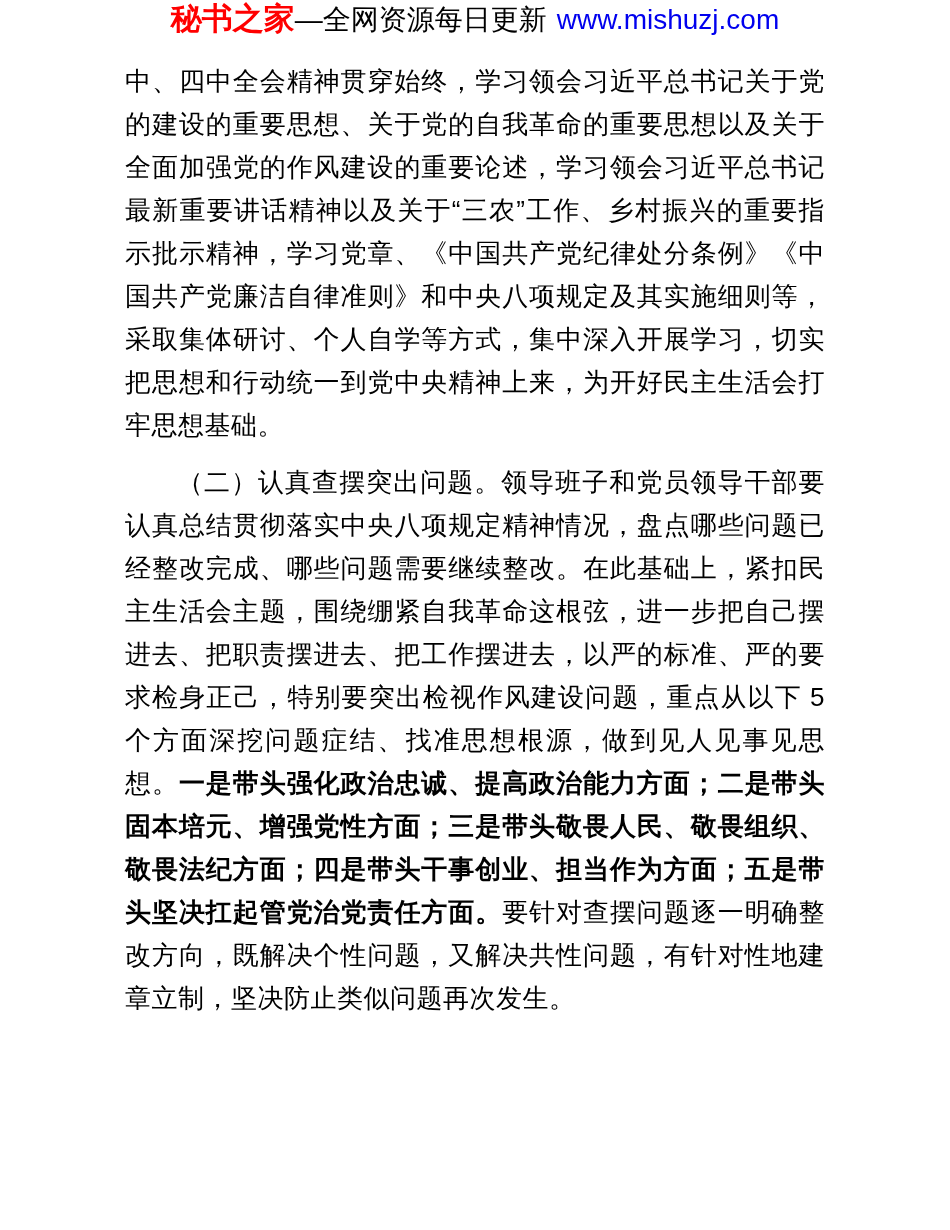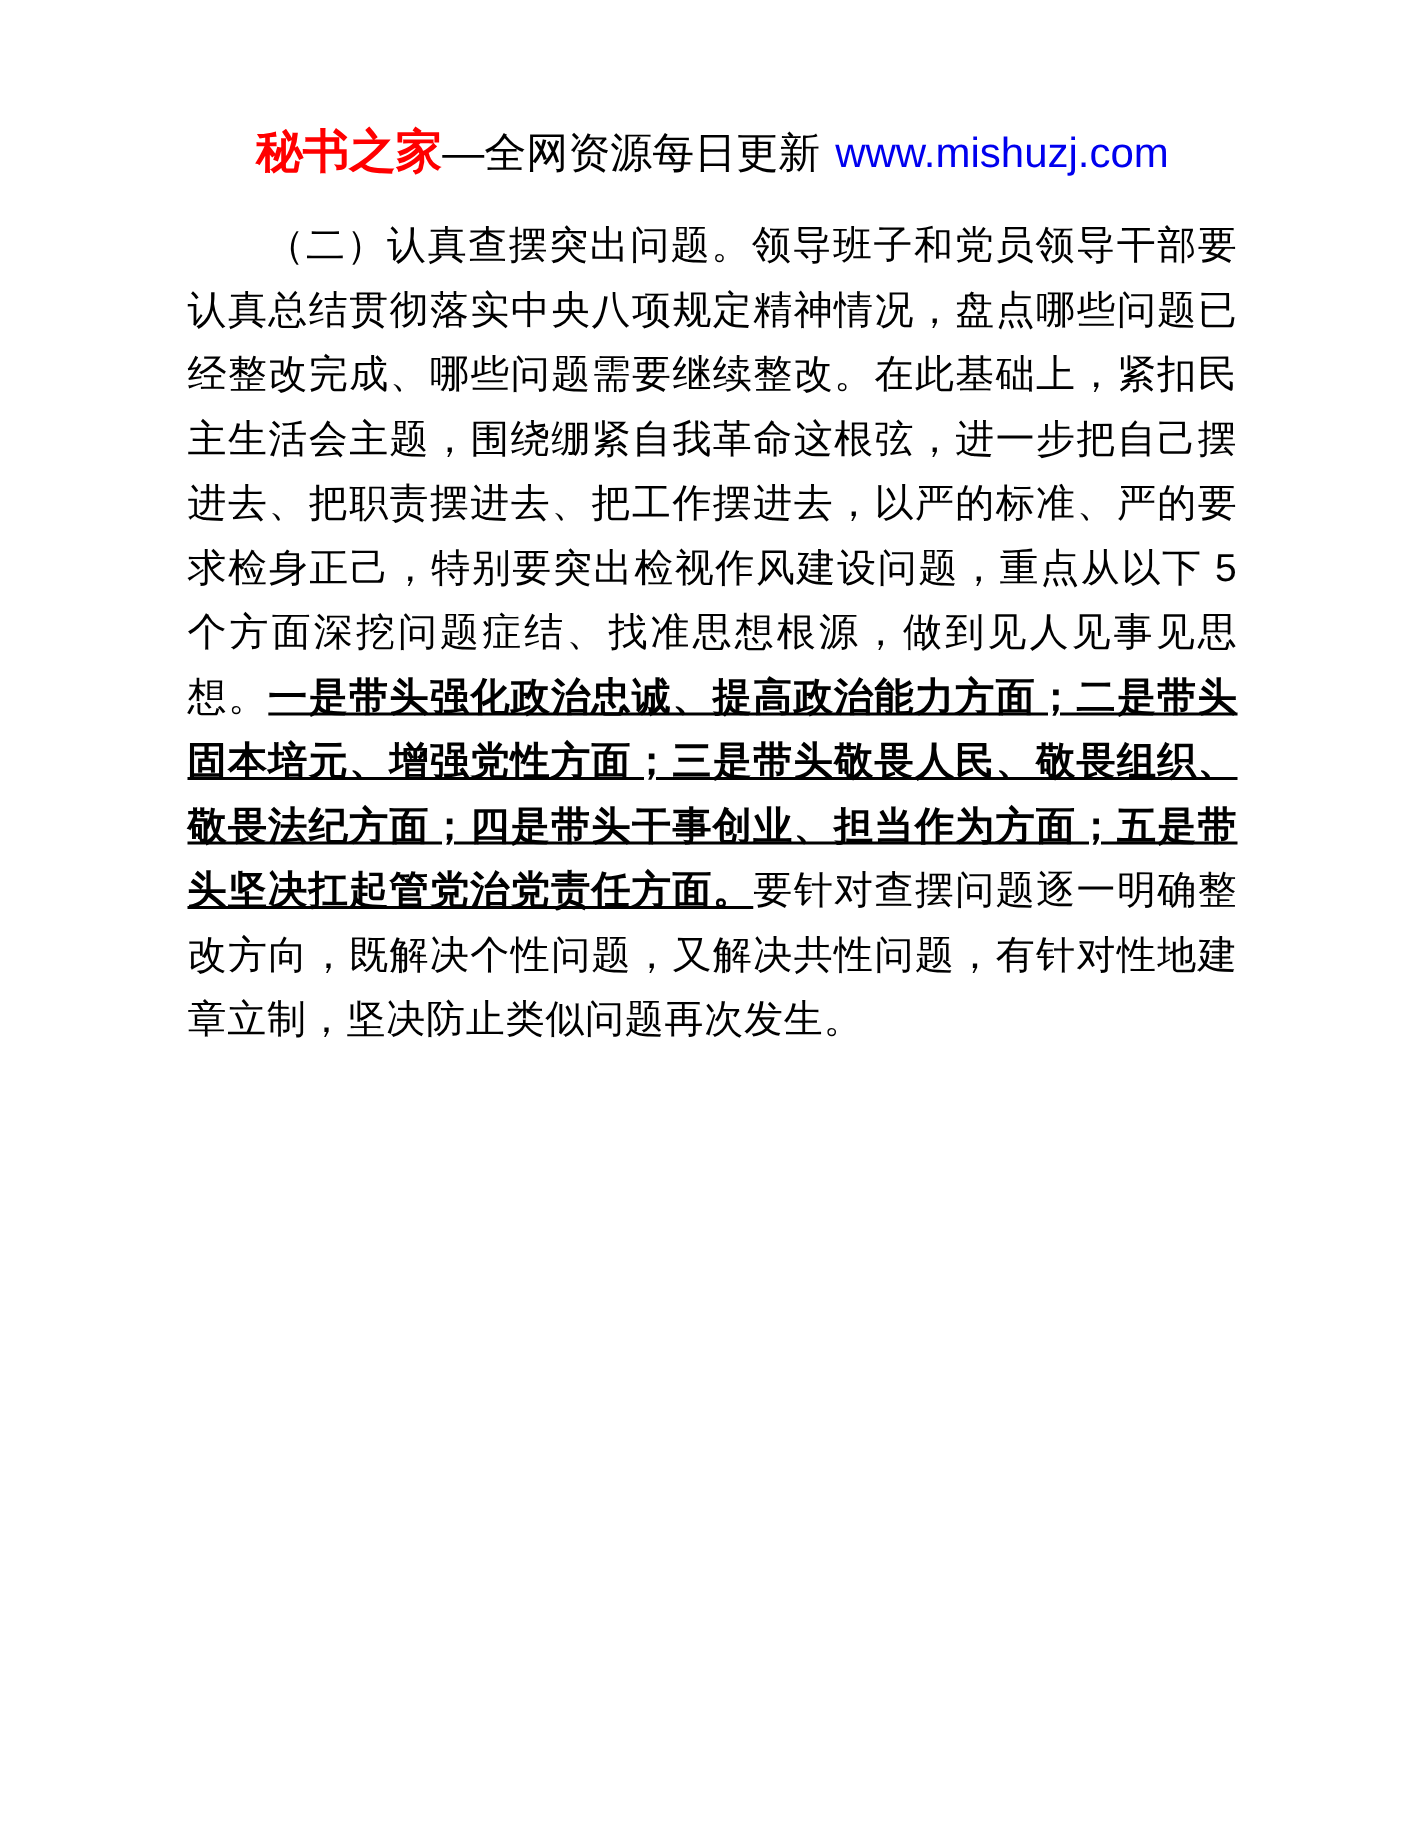--- a/index.html
+++ b/index.html
@@ -10,21 +10,20 @@
   .page {
     position: relative;
     width: 950px;
     height: 1230px;
     background: #ffffff;
     font-family: "Liberation Sans", "DejaVu Sans", sans-serif;
     color: #000000;
     overflow: hidden;
   }
   .header {
-    padding-top: 82px;
     text-align: center;
     font-size: 28px;
     line-height: 38px;
     white-space: nowrap;
   }
   .brand {
     color: #ff0000;
     font-weight: bold;
     font-size: 31px;
   }
@@ -53,33 +52,33 @@
   }
   .para {
     margin: 0 0 14px 0;
     text-indent: 2em;
   }
   .para.no-indent {
     text-indent: 0;
   }
   .bold {
     font-weight: bold;
-    text-decoration: underline;
   }
 </style>
 </head>
 <body>
 
 <div class="page">
 
   <div class="header">
     <span class="brand">秘书之家</span><span class="sep">—</span><span class="tagline">全网资源每日更新</span><a class="url">www.mishuzj.com</a>
   </div>
 
   <div class="doc-body">
 
+    <p class="para no-indent"><span>中、四中全会精神贯穿始终，学习领会习近平总书记关于党的建设的重要思想、关于党的自我革命的重要思想以及关于全面加强党的作风建设的重要论述，学习领会习近平总书记最新重要讲话精神以及关于“三农”工作、乡村振兴的重要指示批示精神，学习党章、《中国共产党纪律处分条例》《中国共产党廉洁自律准则》和中央八项规定及其实施细则等，采取集体研讨、个人自学等方式，集中深入开展学习，切实把思想和行动统一到党中央精神上来，为开好民主生活会打牢思想基础。</span></p>
 
     <p class="para"><span>（二）认真查摆突出问题。领导班子和党员领导干部要认真总结贯彻落实中央八项规定精神情况，盘点哪些问题已经整改完成、哪些问题需要继续整改。在此基础上，紧扣民主生活会主题，围绕绷紧自我革命这根弦，进一步把自己摆进去、把职责摆进去、把工作摆进去，以严的标准、严的要求检身正己，特别要突出检视作风建设问题，重点从以下 5 个方面深挖问题症结、找准思想根源，做到见人见事见思想。</span><span class="bold">一是带头强化政治忠诚、提高政治能力方面；二是带头固本培元、增强党性方面；三是带头敬畏人民、敬畏组织、敬畏法纪方面；四是带头干事创业、担当作为方面；五是带头坚决扛起管党治党责任方面。</span><span>要针对查摆问题逐一明确整改方向，既解决个性问题，又解决共性问题，有针对性地建章立制，坚决防止类似问题再次发生。</span></p>
 
 
   </div>
 
 </div>
 
 </body></html>

